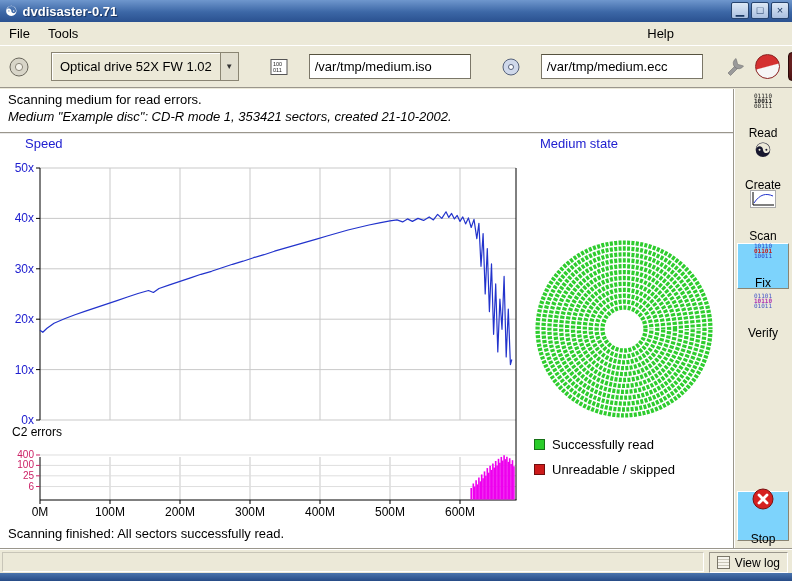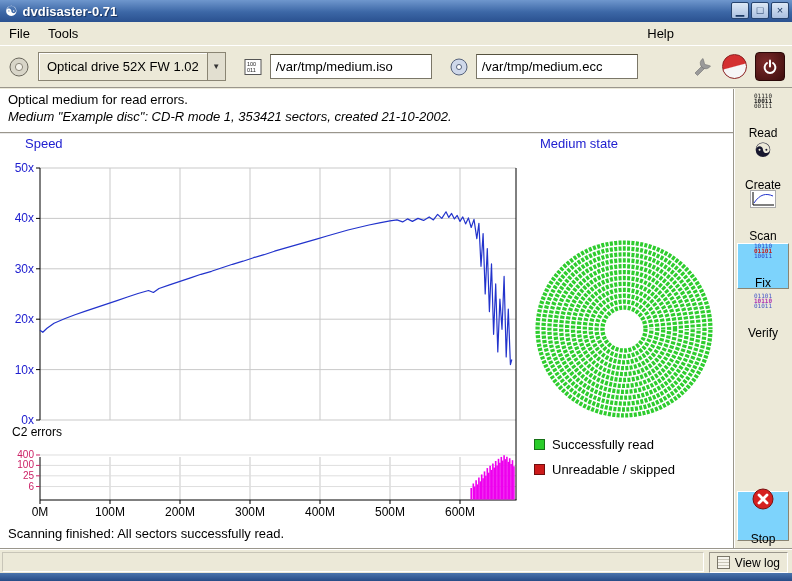--- a/index.html
+++ b/index.html
@@ -16,21 +16,21 @@
     border:1px solid #26436e;border-radius:2px;color:#14325e;font-size:11px;
     line-height:15px;text-align:center;box-sizing:border-box;cursor:default;}
   
   .menubar{position:absolute;left:0;top:22px;width:684px;height:23px;background:#ece9d8;
     display:flex;align-items:center;}
   .menu-item{padding:3px 9px;}
   .menu-help{margin-left:auto;padding-right:10px;}
   
   .toolbar{position:absolute;left:0;top:45px;width:792px;height:43px;background:#ece9d8;
     border-top:1px solid #fff;border-bottom:1px solid #9a968c;box-sizing:border-box;
-    display:flex;align-items:center;padding:0 7px;gap:7px;}
+    display:flex;align-items:center;padding:0 7px;gap:20px;}
   .tool-icon{flex:0 0 auto;display:grid;place-items:center;}
   .combo{display:flex;align-items:center;height:27px;border:1px solid #8a8573;background:#ece9d8;
     box-shadow:inset 1px 1px 0 #fff;}
   .combo-label{padding:0 8px;white-space:nowrap;}
   .combo-arrow{width:17px;height:100%;border-left:1px solid #8a8573;display:grid;
     place-items:center;font-size:8px;color:#333;background:#e2dfd0;}
   .entry{width:162px;height:25px;background:#fff;border:1px solid #7b7768;border-top-color:#57born;}
   input.entry{box-sizing:border-box;border:1px solid #7b7768;border-top-color:#56523f;
     font-family:"Liberation Sans",sans-serif;font-size:13px;padding:2px 5px;}
   .tool-right{margin-left:auto;display:flex;align-items:center;gap:8px;}
@@ -140,21 +140,21 @@
       <span class="power-btn">
         <svg width="18" height="18" viewBox="0 0 18 18">
           <path d="M6 5 a5.4 5.4 0 1 0 6 0" fill="none" stroke="#fff" stroke-width="2" stroke-linecap="round"></path>
           <line x1="9" y1="2.5" x2="9" y2="8.5" stroke="#fff" stroke-width="2" stroke-linecap="round"></line>
         </svg>
       </span>
     </span>
   </div>
 
   <div class="main-panel">
-    <div class="st1">Optical medium for read errors.</div>
+    <div class="st1">Scanning medium for read errors.</div>
     <div class="st2">Medium "Example disc": CD-R mode 1, 353421 sectors, created 21-10-2002.</div>
     <div class="sep"></div>
 
     <div class="lbl-speed">Speed</div>
     <div class="lbl-medium-state">Medium state</div>
     <div class="lbl-c2">C2 errors</div>
 
     <svg id="plot-svg" width="733" height="380">
         <line x1="40" y1="275" x2="516" y2="275" stroke="#c9c9c9"></line>
         <line x1="40" y1="224.6" x2="516" y2="224.6" stroke="#c9c9c9"></line>

